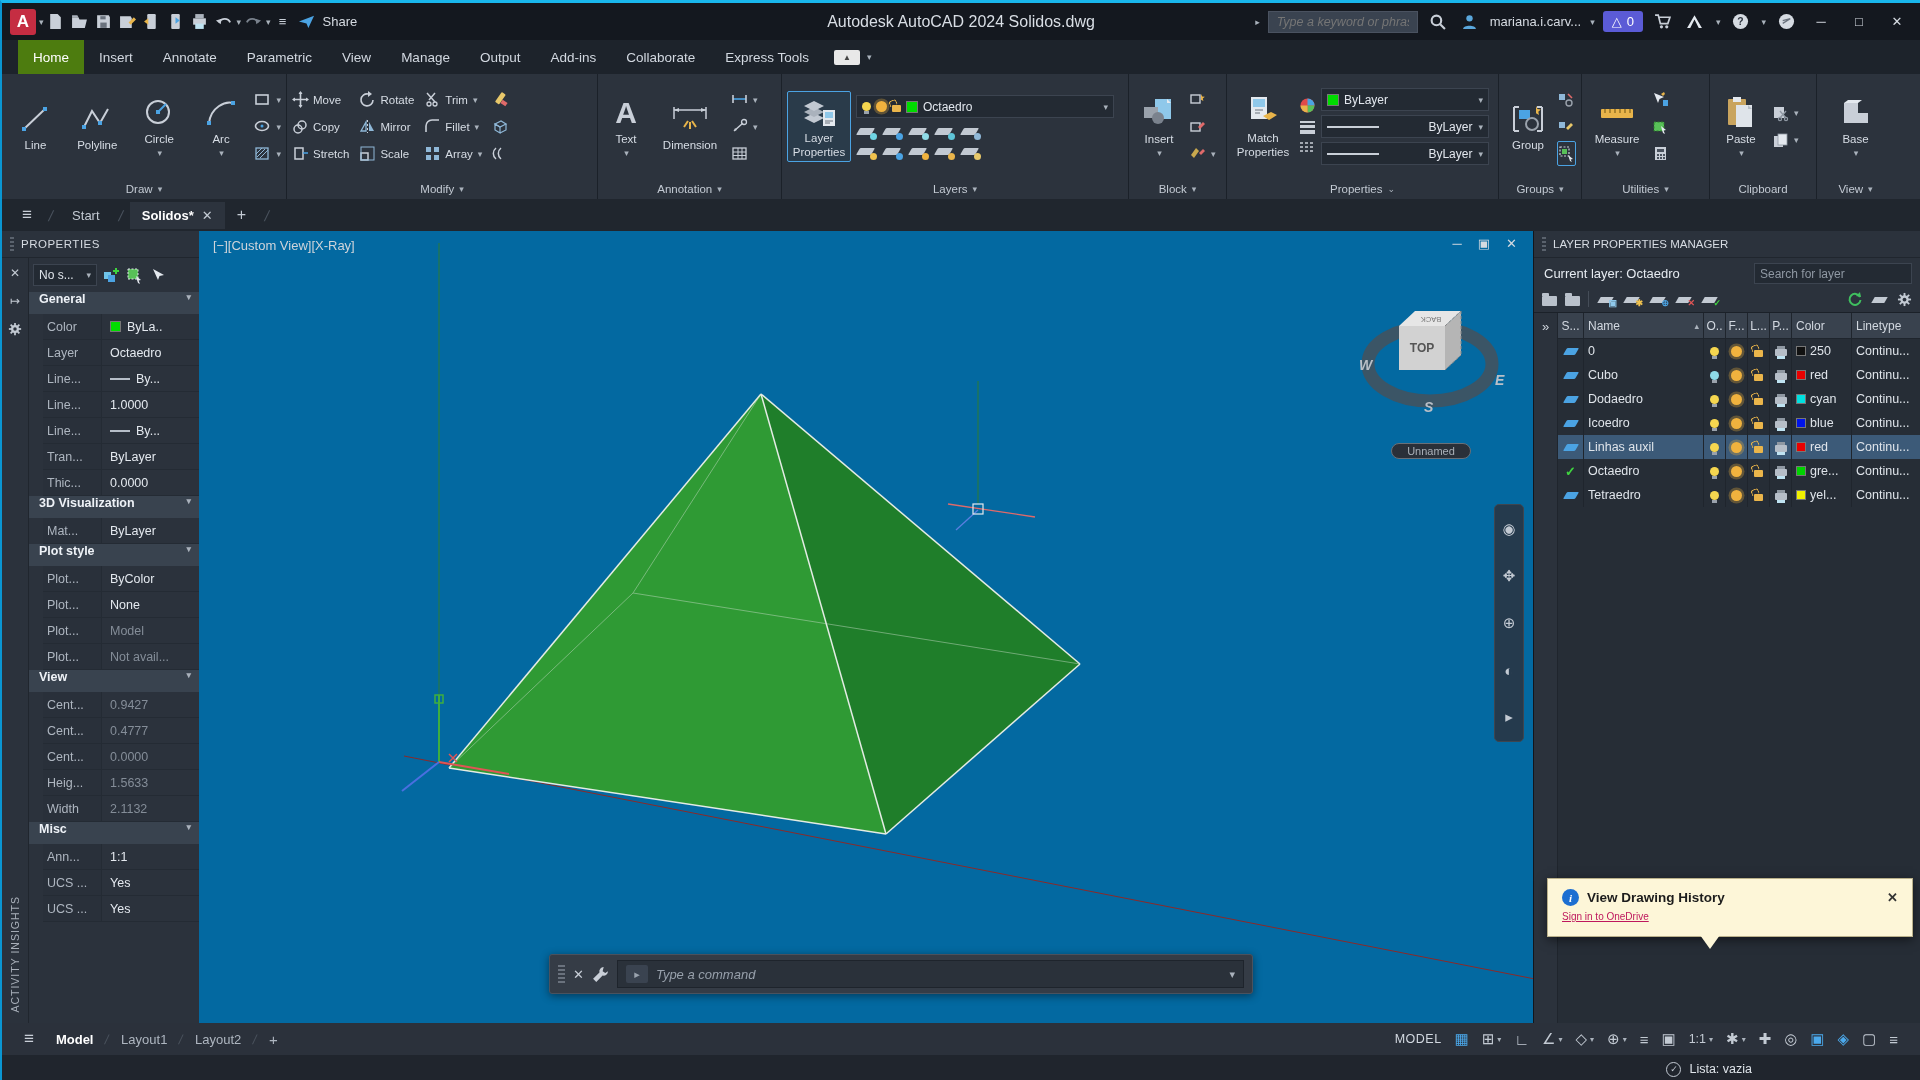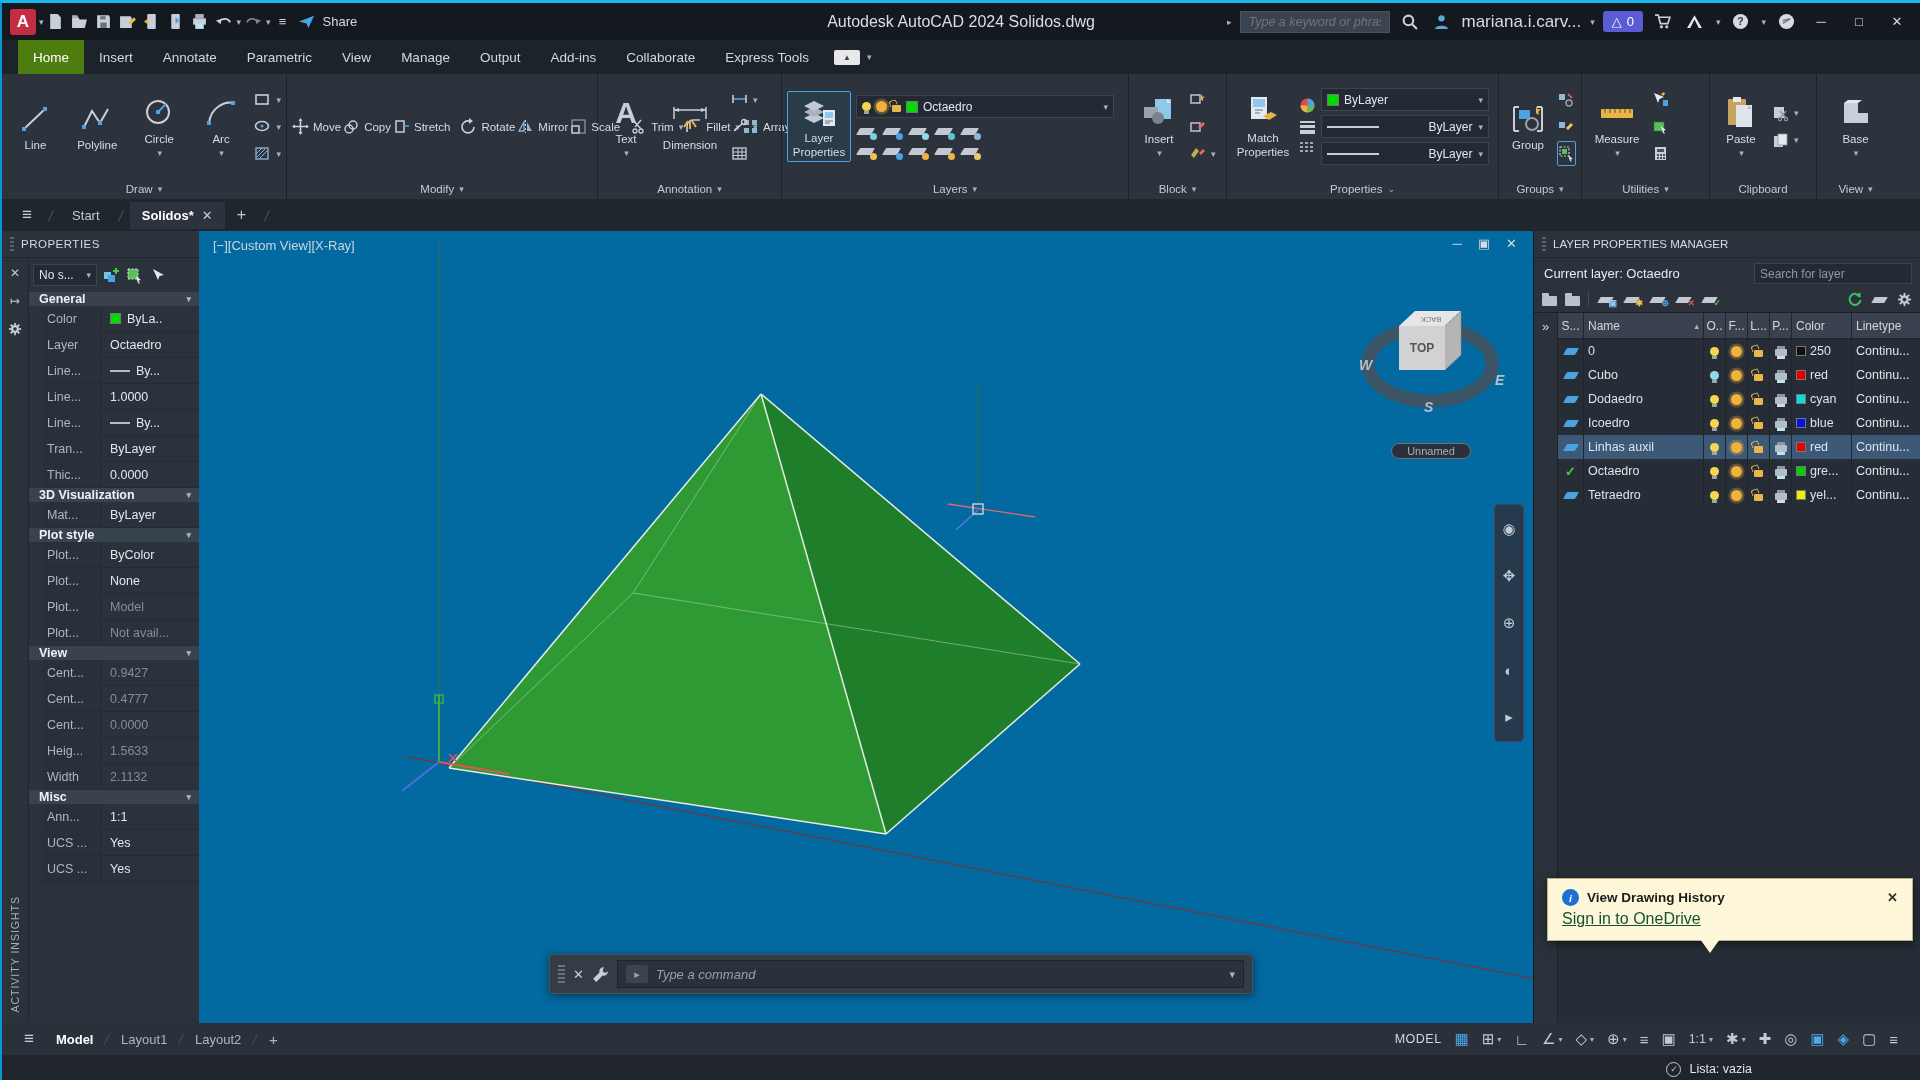--- a/index.html
+++ b/index.html
@@ -10,39 +10,39 @@
 .acad-logo{width:26px;height:26px;background:#c52d42;border-radius:3px;color:#fff;font-weight:bold;font-size:17px;display:flex;align-items:center;justify-content:center;margin-right:2px}
 .qic{width:24px;height:24px;display:flex;align-items:center;justify-content:center;color:#c9cfd8;font-size:13px}
 .qic svg{width:17px;height:17px}
 .caret{color:#aab2bc;font-size:9px;margin-left:1px}
 .share-lab{color:#d6dbe2;font-size:13px;margin-left:4px}
 .tb-title{position:absolute;left:0;right:0;text-align:center;color:#d9dee5;font-size:16px;pointer-events:none}
 .tb-right{margin-left:auto;display:flex;align-items:center;gap:8px}
 .tb-search{width:150px;height:22px;background:#3a4least;background:#3a4350;border:1px solid #4a5260;color:#aab2bc;font-style:italic;font-size:12.5px;padding:0 8px}
 .warn-badge{background:#5b5bd6;border-radius:3px;color:#fff;display:flex;align-items:center;gap:5px;padding:3px 9px;font-size:13px}
 .winbtn{width:30px;height:26px;display:flex;align-items:center;justify-content:center;color:#d6dbe2;font-size:13px}
-.user{display:flex;align-items:center;gap:5px;color:#d6dbe2;font-size:17px}
+.user{display:flex;align-items:center;gap:5px;color:#d6dbe2;font-size:13px}
 
 .rtabs{height:34px;background:#1d232b;display:flex;align-items:stretch;padding-left:16px;font-size:13.5px}
 .rtab{display:flex;align-items:center;padding:0 15px;color:#d2d8e0}
 .rtab.active{background:#4d7c0f;color:#fff}
 .rtab-extra{display:flex;align-items:center;gap:6px;padding-left:10px}
 .ribtoggle{width:26px;height:15px;background:#e8e8e8;border-radius:2px;color:#444;font-size:8px;display:flex;align-items:center;justify-content:center}
 
 .ribbon{height:125px;background:#2c333d;display:flex}
 .rpanel{border-right:1px solid #1b2129;display:flex;flex-direction:column;flex:none}
 .rbody{flex:1;display:flex;align-items:center;padding:3px 5px;gap:5px}
 .rlabel{height:20px;font-size:11.5px;color:#c3cad3;display:flex;align-items:center;justify-content:center;gap:4px}
 .bigbtn{width:58px;display:flex;flex-direction:column;align-items:center;justify-content:center;gap:2px;color:#d7dde5;font-size:11.5px;text-align:center;line-height:1.15;padding:2px 1px;border-radius:2px}
 .bigbtn svg{width:36px;height:36px;flex:none}
 .bigbtn.hl{border:1px solid #4ba3e3;background:#2a3b4a}
 .smallcol{display:flex;flex-direction:column;gap:2px;justify-content:center}
 .smb{display:flex;align-items:center;gap:4px;color:#d7dde5;font-size:11.5px;height:25px}
 .smb svg,.ico16{width:17px;height:17px;flex:none}
-.mcol{display:flex;flex-direction:row;gap:2px}
+.mcol{display:flex;flex-direction:column;gap:2px}
 .ddl{display:flex;align-items:center;gap:5px;background:#232a33;border:1px solid #3c4450;height:23px;padding:0 5px;font-size:12px;color:#e2e7ee}
 .sw{display:inline-block;width:12px;height:12px;border:1px solid #777;flex:none}
 .lyrgrid{display:flex;gap:6px;margin-top:3px}
 .lyr-ico{position:relative;width:20px;height:14px}
 .lyr-ico i{position:absolute;left:2px;top:4px;width:15px;height:7px;background:#c2c9d2;transform:skewX(-30deg);border-radius:1px}
 .lyr-ico em{position:absolute;right:-1px;bottom:-2px;width:7px;height:7px;border-radius:50%;font-style:normal}
 
 .ftabs{height:32px;background:#20262e;display:flex;align-items:center;padding-left:10px;font-size:13px;color:#c3cad3}
 .fslash{color:#49525d;font-size:15px;margin:0 7px;transform:skewX(-12deg)}
 .ftab{display:flex;align-items:center;gap:8px;padding:6px 12px}
@@ -53,21 +53,21 @@
 
 .props{width:197px;background:#2b323c;display:flex;flex-direction:column;flex:none}
 .props-title{height:27px;display:flex;align-items:center;gap:7px;padding:0 8px;color:#d6dbe2;font-size:11.5px;letter-spacing:.5px;background:#2b323c;border-bottom:1px solid #20262e}
 .grip{width:4px;height:14px;background:repeating-linear-gradient(#5a626d 0 2px,transparent 2px 4px)}
 .props-flex{flex:1;display:flex;min-height:0}
 .rail{width:26px;display:flex;flex-direction:column;align-items:center;padding-top:8px;gap:14px;color:#c3cad3;font-size:12px;position:relative;background:#2b323c}
 .rail .vert{position:absolute;bottom:10px;writing-mode:vertical-rl;transform:rotate(180deg);color:#a9b0ba;font-size:10.5px;letter-spacing:1px}
 .pbody{flex:1;background:#2b323c;overflow:hidden;border-left:1px solid #20262e}
 .psel{display:flex;align-items:center;gap:6px;padding:6px 4px}
 .pseldd{flex:0 0 64px;height:22px;background:#232a33;border:1px solid #3c4450;color:#dfe4ea;font-size:12px;display:flex;align-items:center;justify-content:space-between;padding:0 5px}
-.psec{height:14px;background:#39434f;display:flex;align-items:center;justify-content:space-between;padding:0 8px 0 10px;color:#eef2f7;font-weight:bold;font-size:12.5px}
+.psec{height:22px;background:#39434f;display:flex;align-items:flex-start;justify-content:space-between;padding:0 8px 0 10px;color:#eef2f7;font-weight:bold;font-size:12.5px}
 .prow{display:flex;height:26px;border-bottom:1px solid #242b34;font-size:12.5px;align-items:stretch;margin-left:14px}
 .prow .pl{width:58px;color:#aeb6c0;display:flex;align-items:center;padding-left:4px;background:#29303a;flex:none}
 .prow .pv{flex:1;color:#e4e9ef;display:flex;align-items:center;gap:6px;padding-left:8px;border-left:1px solid #242b34}
 .prow.muted .pv{color:#848d98}
 .dash{display:inline-block;width:20px;border-top:2px solid #b6bec8}
 
 .drawing{flex:1;position:relative;background:#0369a1;overflow:hidden}
 .vplabel{position:absolute;left:14px;top:7px;color:#cfd4da;font-size:13px;z-index:3}
 .vpbtns{position:absolute;right:16px;top:5px;display:flex;gap:16px;color:#d6dbe1;font-size:13px;z-index:3}
 .unnamed{position:absolute;left:1192px;top:212px;width:80px;height:16px;border:1px solid #6a7078;border-radius:8px;background:#2a3039;color:#a9b0b8;font-size:11px;display:flex;align-items:center;justify-content:center;z-index:3}
@@ -132,21 +132,21 @@
 .tray{height:28px;background:#20252d;display:flex;align-items:center;justify-content:flex-end;gap:8px;padding-right:168px;color:#dfe4ea;font-size:12.5px}
 .tray-ic{width:15px;height:15px;border:1.5px solid #c3cad3;border-radius:50%;display:flex;align-items:center;justify-content:center;font-size:9px;color:#c3cad3}
 
 .notice{position:absolute;left:1545px;top:875px;width:366px;background:#fdf6d8;border:1px solid #b9b08a;box-shadow:0 3px 10px rgba(0,0,0,.5);padding:10px 14px 12px 14px;z-index:9}
 .notice::after{content:"";position:absolute;left:152px;bottom:-13px;border-left:10px solid transparent;border-right:10px solid transparent;border-top:14px solid #fdf6d8}
 .nt-head{display:flex;align-items:center;gap:8px}
 .nt-i{width:17px;height:17px;border-radius:50%;background:#1d6fd1;color:#fff;font-size:11px;font-weight:bold;display:flex;align-items:center;justify-content:center;font-family:"Liberation Serif",serif;font-style:italic}
 .nt-title{font-weight:bold;font-size:13.5px;color:#1c1c1c;flex:1}
 .nt-x{color:#333;font-size:13px;font-weight:bold}
 .nt-body{margin-top:7px;font-size:12.5px;color:#2b2b2b;line-height:1.4}
-.nt-link{display:inline-block;margin-top:4px;font-size:16px;color:#14532d;text-decoration:underline}
+.nt-link{display:inline-block;margin-top:4px;font-size:10px;color:#be185d;text-decoration:underline}
 svg{display:block}
 text{font-family:"Liberation Sans",sans-serif}
 </style>
 </head>
 <body>
 
 <div class="app">
 
   <div class="titlebar">
     <div class="acad-logo">A</div>

